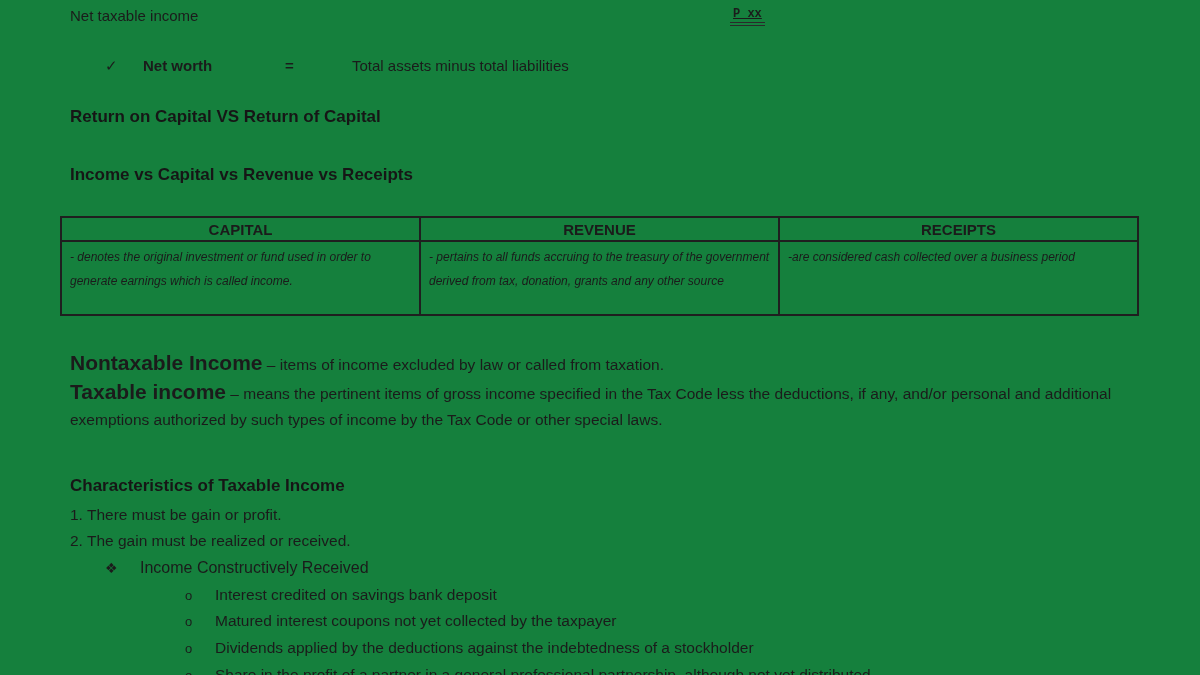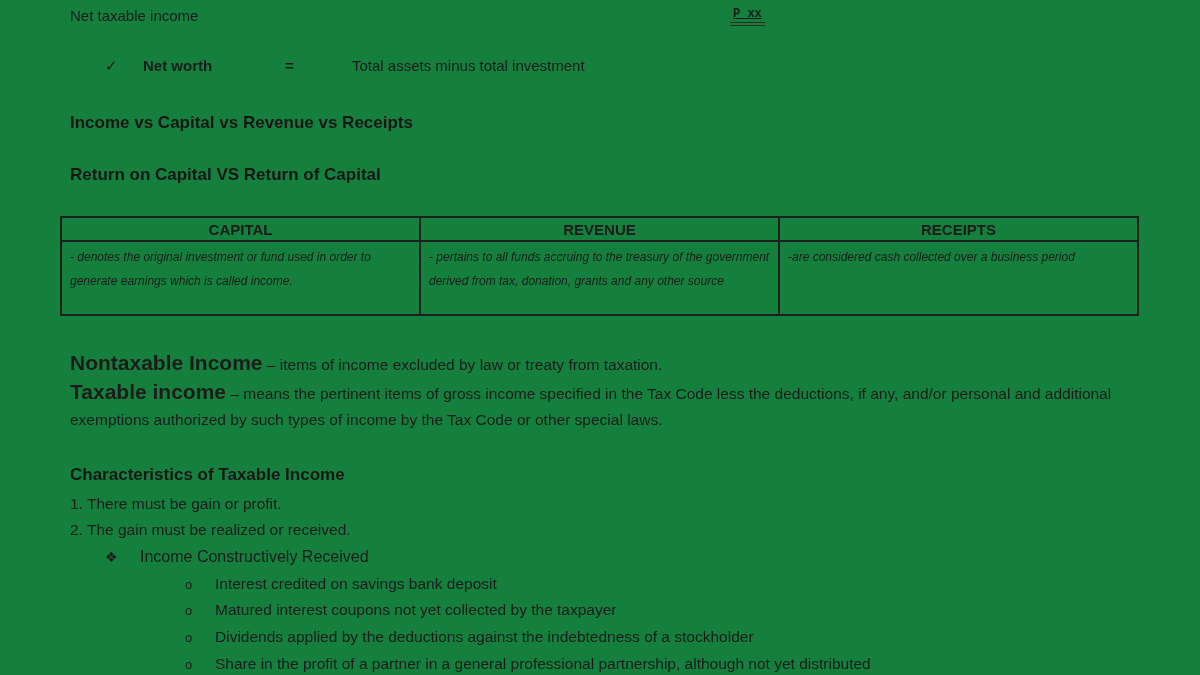--- a/index.html
+++ b/index.html
@@ -45,21 +45,21 @@
     padding: 2px 4px; height: 24px;
   }
   table.compare td {
     font-size: 12px; line-height: 24px;
     padding: 3px 8px 6px 8px;
     vertical-align: top; height: 74px; font-style: italic;
   }
   .defs { margin-top: 34px; max-width: 1060px; }
   .def-line { font-size: 15.5px; line-height: 26.5px; }
   .def-line b { font-size: 21px; }
-  .char-heading { margin-top: 31px; }
+  .char-heading { margin-top: 42px; }
   .num-line { font-size: 15.5px; line-height: 26px; }
   .num-line:first-of-type { margin-top: 6px; }
   .sub-bullet-row { display: flex; align-items: baseline; font-size: 15.5px; line-height: 24px; margin-top: 2px; }
   .sub-bullet-row .diamond { display: inline-block; width: 35px; margin-left: 35px; font-size: 14px; }
   .sub-bullet-row .sub-label { font-weight: normal; font-size: 16px; }
   .o-list { margin-top: 2px; }
   .o-row { display: flex; align-items: baseline; font-size: 15.5px; line-height: 25.8px; }
   .o-row .o-bullet { display: inline-block; width: 30px; margin-left: 115px; font-size: 13px; }
 </style>
 </head>
@@ -69,46 +69,46 @@
 
   <div class="top-row">
     <span>Net taxable income</span>
     <span class="pxx">P xx</span>
   </div>
 
   <div class="networth-row">
     <span class="check">✓</span>
     <span class="term">Net worth</span>
     <span class="eq">=</span>
-    <span>Total assets minus total investment</span>
+    <span>Total assets minus total liabilities</span>
   </div>
 
+  <h2 class="doc-heading h-return">Return on Capital VS Return of Capital</h2>
+
   <h2 class="doc-heading h-income">Income vs Capital vs Revenue vs Receipts</h2>
-
-  <h2 class="doc-heading h-return">Return on Capital VS Return of Capital</h2>
 
   <table class="compare">
     <thead>
       <tr>
         <th>CAPITAL</th>
         <th>REVENUE</th>
         <th>RECEIPTS</th>
       </tr>
     </thead>
     <tbody>
       <tr>
         <td>- denotes the original investment or fund used in order to generate earnings which is called income.</td>
         <td>- pertains to all funds accruing to the treasury of the government derived from tax, donation, grants and any other source</td>
         <td>-are considered cash collected over a business period</td>
       </tr>
     </tbody>
   </table>
 
   <div class="defs">
-    <p class="def-line"><b>Nontaxable Income</b><span> – items of income excluded by law or treaty from taxation.</span></p>
+    <p class="def-line"><b>Nontaxable Income</b><span> – items of income excluded by law or called from taxation.</span></p>
     <p class="def-line"><b>Taxable income</b><span> – means the pertinent items of gross income specified in the Tax Code less the deductions, if any, and/or personal and additional exemptions authorized by such types of income by the Tax Code or other special laws.</span></p>
   </div>
 
   <h2 class="doc-heading char-heading">Characteristics of Taxable Income</h2>
 
   <p class="num-line">1. There must be gain or profit.</p>
   <p class="num-line">2. The gain must be realized or received.</p>
 
   <div class="sub-bullet-row">
     <span class="diamond">❖</span>

